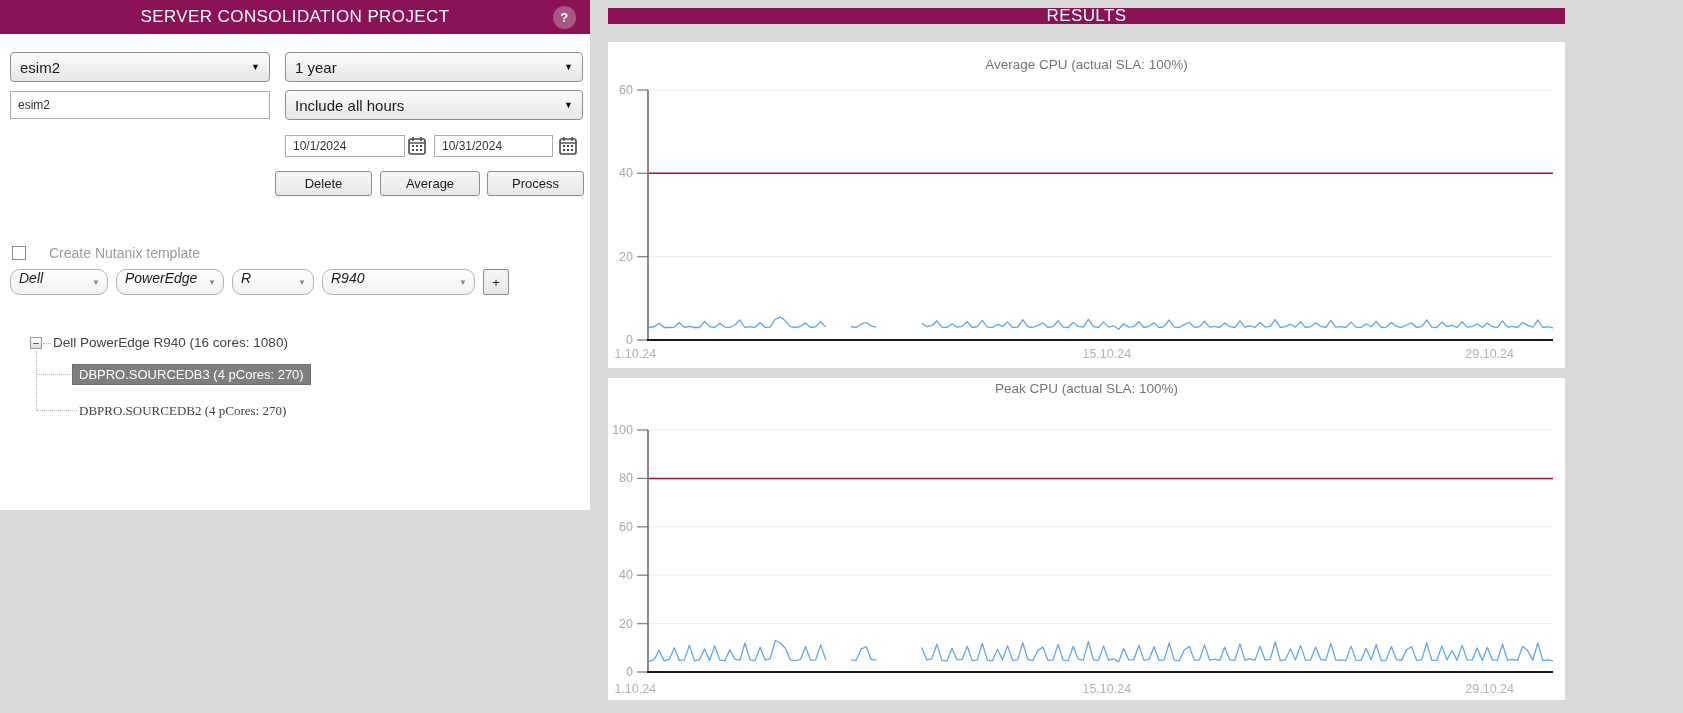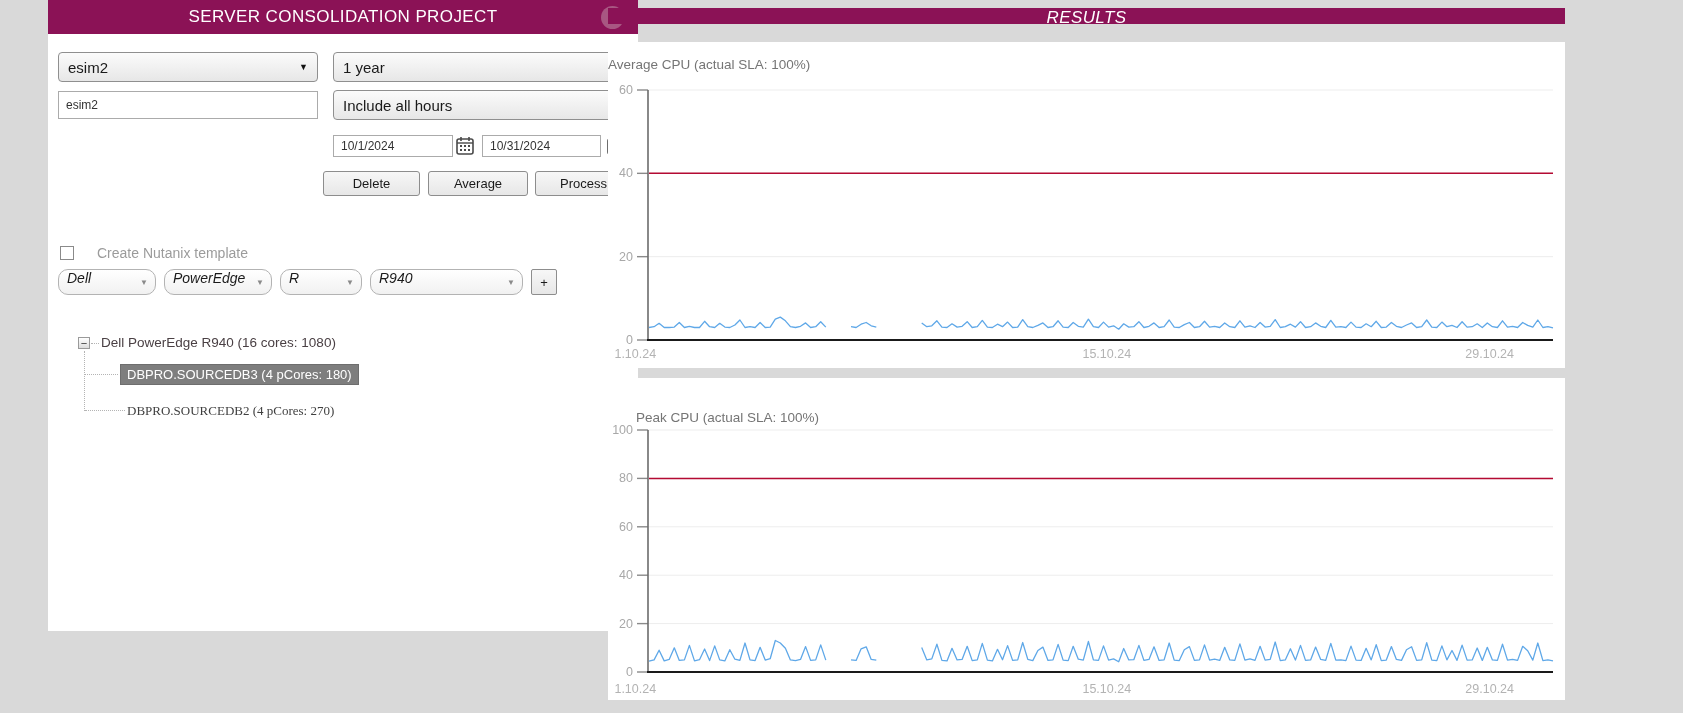--- a/index.html
+++ b/index.html
@@ -1,20 +1,20 @@
 <!DOCTYPE html>
 <html><head>
 <meta charset="utf-8">
 <style>
   html,body{margin:0;padding:0;background:#d9d9d9;font-family:"Liberation Sans",sans-serif;}
   #stage{position:relative;width:1683px;height:713px;background:#d9d9d9;overflow:hidden;}
 
   
   .panel{position:absolute;background:#fff;}
-  #left-panel{left:0;top:8;width:590px;height:631px;margin-left:48px;}
+  #left-panel{left:0;top:8;width:590px;height:510px;}
   .hdr{position:absolute;left:0;top:0;width:100%;height:34px;background:#8b1256;color:#fff;
        display:flex;align-items:center;justify-content:center;font-size:17px;letter-spacing:.4px;}
   #help-btn{position:absolute;right:14px;top:6px;width:23px;height:23px;border-radius:50%;
        background:#a85782;color:#fff;font-size:13px;font-weight:bold;
        display:flex;align-items:center;justify-content:center;cursor:pointer;}
 
   .sel{position:absolute;height:30px;box-sizing:border-box;border:1px solid #8f8f8f;border-radius:4px;
        background:linear-gradient(#fbfbfb,#e7e7e7);display:flex;align-items:center;
        padding:0 26px 0 9px;font-size:15px;color:#1a1a1a;cursor:pointer;}
   .sel .caret{position:absolute;right:9px;top:50%;transform:translateY(-50%);font-size:9px;color:#111;}
@@ -40,27 +40,27 @@
        display:flex;align-items:center;justify-content:center;font-size:11px;line-height:10px;cursor:pointer;}
   .tree-root-label{position:absolute;left:53px;top:335px;font-size:13.5px;color:#4a4044;cursor:default;}
   .tree-dot-v{position:absolute;left:36px;top:351px;height:60px;width:0;border-left:1px dotted #b4b4b4;}
   .tree-dot-h{position:absolute;height:0;border-top:1px dotted #b4b4b4;}
   #tree-item-1{position:absolute;left:72px;top:364px;background:#7e7e7e;border:1px solid #6e6e6e;
        color:#fff;font-size:13px;padding:2px 6px;cursor:pointer;}
   #tree-item-2{position:absolute;left:79px;top:401px;color:#3f3f3f;font-size:13px;padding:2px 0;cursor:pointer;font-family:Liberation Serif, serif;}
 
   
   #results-hdr{position:absolute;left:608px;top:8px;width:957px;height:16px;background:#8b1256;color:#fff;
-       display:flex;justify-content:center;font-size:17px;letter-spacing:.4px;font-style:italic;}
+       display:flex;align-items:center;justify-content:center;font-size:17px;letter-spacing:.4px;}
   .chart-card{position:absolute;left:608px;width:957px;background:#fff;}
   #chart-card-0{top:42px;height:326px;}
   #chart-card-1{top:378px;height:322px;}
-  .chart-title{position:absolute;left:0;width:100%;text-align:left;font-size:13.5px;color:#757575;}
+  .chart-title{position:absolute;left:0;width:100%;text-align:center;font-size:13.5px;color:#757575;}
   #chart-card-0 .chart-title{top:15px;}
-  #chart-card-1 .chart-title{top:32px;padding-left:28px;}
+  #chart-card-1 .chart-title{top:3px;}
   .chart-svg{position:absolute;left:0;top:0;}
   svg text{font-family:"Liberation Sans",sans-serif;}
 </style>
 </head>
 <body>
 
 <div id="stage">
 
   <div id="left-panel" class="panel">
     <div class="hdr">
@@ -147,21 +147,21 @@
     </div>
     <div class="btn" style="left:483px;top:269px;width:26px;height:26px;border-radius:2px;">+</div>
 
     <div class="tree-expander">
       <span>−</span>
     </div>
     <div class="tree-dot-h" style="left:43px;top:343px;width:8px;"></div>
     <div class="tree-root-label">Dell PowerEdge R940 (16 cores: 1080)</div>
     <div class="tree-dot-v"></div>
     <div class="tree-dot-h" style="left:37px;top:374px;width:33px;"></div>
-    <div id="tree-item-1">DBPRO.SOURCEDB3 (4 pCores: 180)</div>
+    <div id="tree-item-1">DBPRO.SOURCEDB3 (4 pCores: 270)</div>
     <div class="tree-dot-h" style="left:37px;top:410px;width:40px;"></div>
     <div id="tree-item-2">DBPRO.SOURCEDB2 (4 pCores: 270)</div>
   </div>
 
   <div id="results-hdr">
     <span>RESULTS</span>
   </div>
 
   <div id="chart-card-0" class="chart-card">
     <div class="chart-title">Average CPU (actual SLA: 100%)</div>

